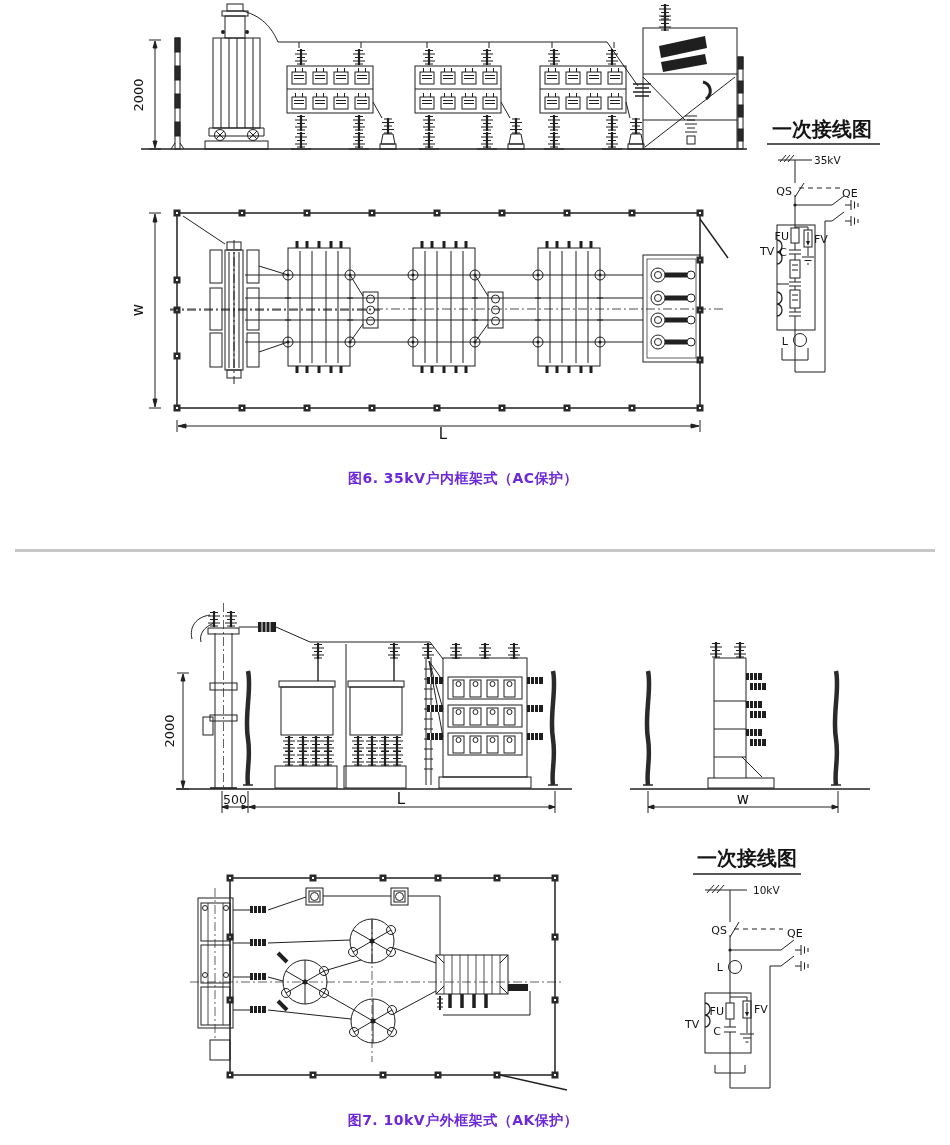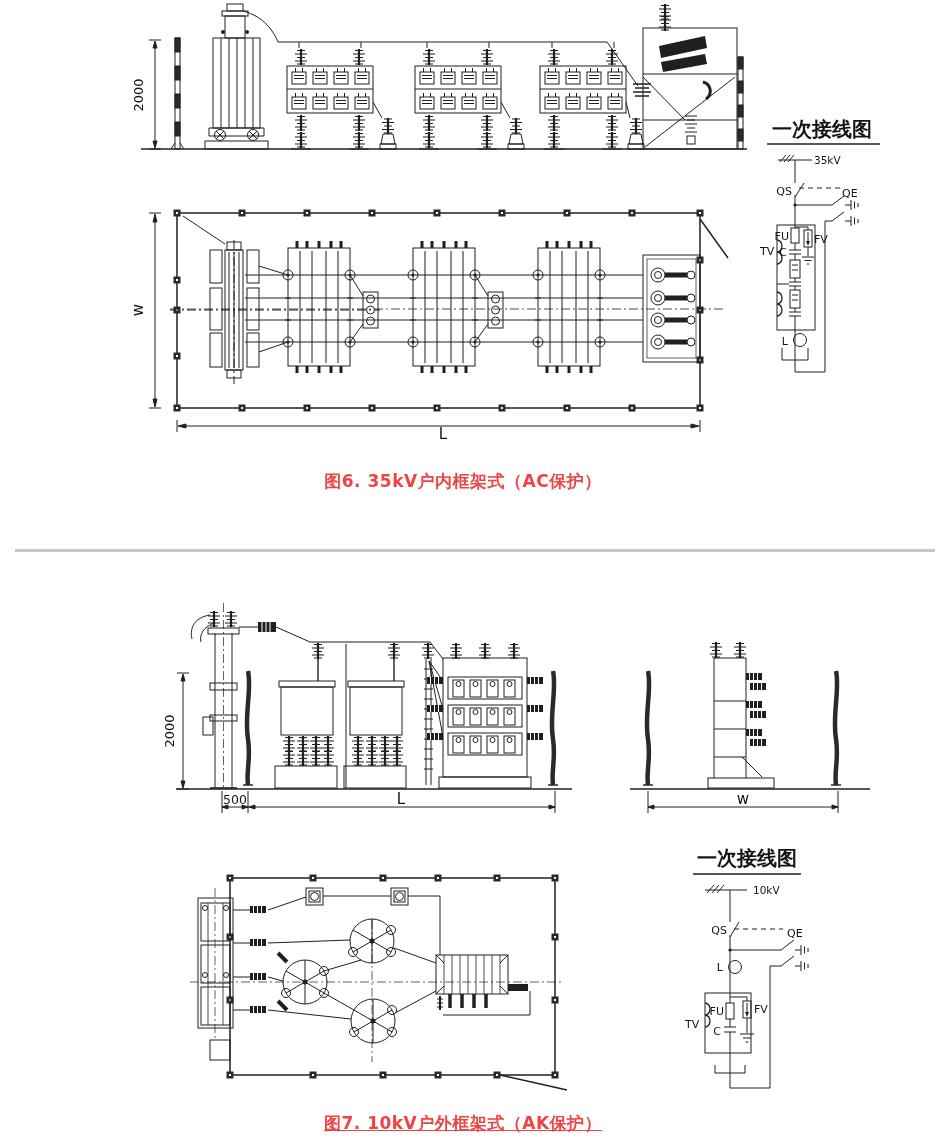--- a/index.html
+++ b/index.html
@@ -1,20 +1,20 @@
 <!DOCTYPE html>
 <html><head>
 <meta charset="utf-8">
 <style>
   * { margin:0; padding:0; box-sizing:border-box; }
   html,body { background:#ffffff; }
   body { font-family:"DejaVu Sans","Liberation Sans",sans-serif; color:#111; }
   #page { position:relative; width:950px; height:1145px; background:#fff; overflow:hidden; }
   .abs { position:absolute; }
-  .caption { width:926px; text-align:center; font-weight:bold; font-size:17px; color:#ef4444; letter-spacing:0.5px; }
+  .caption { width:926px; text-align:center; font-weight:bold; font-size:14px; color:#6d28d9; letter-spacing:0.5px; }
   .divider { background:#c7c7c7; }
   svg { display:block; overflow:visible; }
   svg text { font-family:"DejaVu Sans","Liberation Sans",sans-serif; }
   .tlabel { font-weight:bold; font-size:20px; }
 </style>
 </head>
 <body>
 
 <svg width="0" height="0" style="position:absolute" aria-hidden="true">
 <defs>
@@ -626,15 +626,15 @@
       <text x="124" y="94">QE</text>
       <text x="60" y="128" text-anchor="end">L</text>
       <text x="22" y="185">TV</text>
       <text x="61" y="172" text-anchor="end">FU</text>
       <text x="58" y="192" text-anchor="end">C</text>
       <text x="91" y="170">FV</text>
     </g>
     <path d="M30,31H138" stroke="#202020" stroke-width="1.3"></path>
   </svg>
 
-  <div class="abs caption" style="top:1112px;text-decoration:underline;">图7. 10kV户外框架式（AK保护）</div>
+  <div class="abs caption" style="top:1112px;">图7. 10kV户外框架式（AK保护）</div>
 
 </div>
 
 </body></html>

